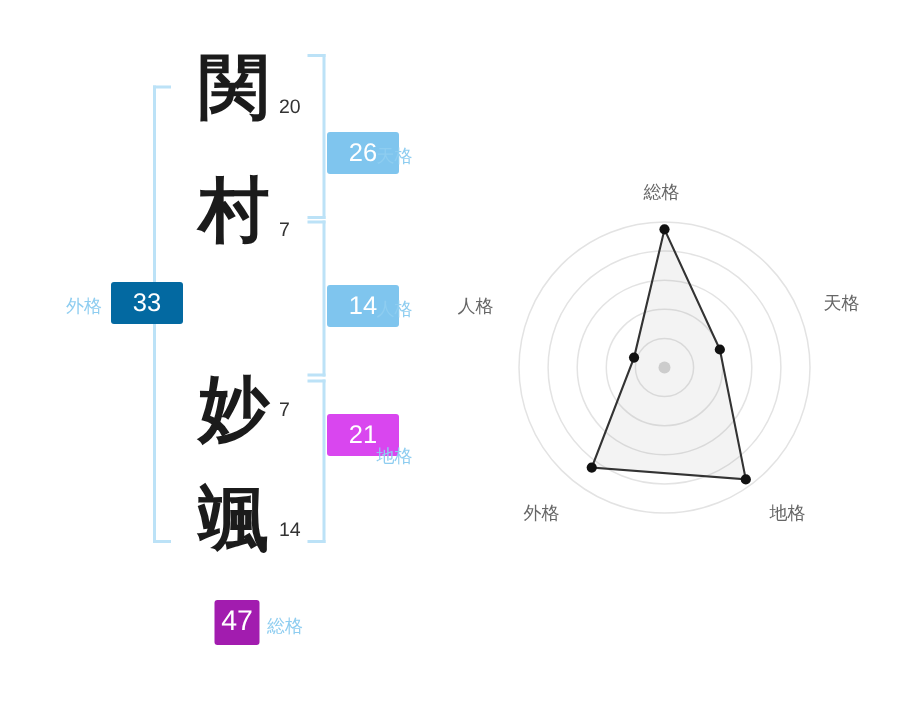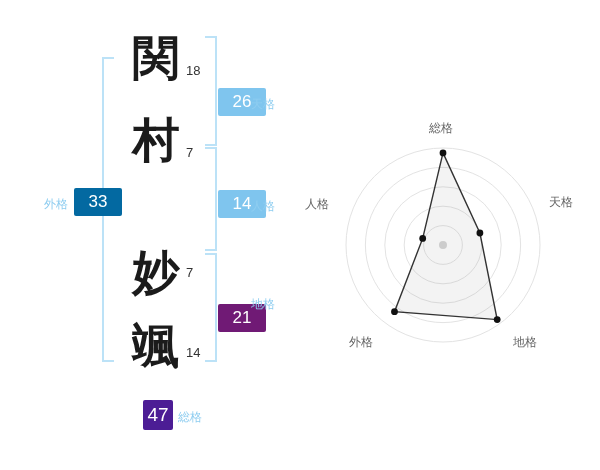--- a/index.html
+++ b/index.html
@@ -31,38 +31,38 @@
   <div class="bracket bracket-left" style="left: 102px; top: 57px; height: 301px; border-color: rgb(188, 226, 247);"></div>
   <div class="bracket bracket-right" style="left: 205px; top: 36px; height: 106px; border-color: rgb(188, 226, 247);"></div>
   <div class="bracket bracket-right" style="left: 205px; top: 147px; height: 100px; border-color: rgb(188, 226, 247);"></div>
   <div class="bracket bracket-right" style="left: 205px; top: 253px; height: 105px; border-color: rgb(188, 226, 247);"></div>
 
   <div class="kanji" style="top:32px;">関</div>
   <div class="kanji" style="top:114px;">村</div>
   <div class="kanji" style="top:246px;">妙</div>
   <div class="kanji" style="top:320px;">颯</div>
 
-  <div class="strokes" style="top:63px;">18</div>
+  <div class="strokes" style="top:63px;">20</div>
   <div class="strokes" style="top:145px;">7</div>
   <div class="strokes" style="top:265px;">7</div>
   <div class="strokes" style="top:345px;">14</div>
 
   <div class="badge" style="left: 218px; top: 88px; background: rgb(127, 197, 238);">26</div>
   <div class="badge-label" style="left: 251px; top: 96px; color: rgb(142, 205, 240);">天格</div>
 
   <div class="badge" style="left: 218px; top: 190px; background: rgb(127, 197, 238);">14</div>
   <div class="badge-label" style="left: 251px; top: 198px; color: rgb(142, 205, 240);">人格</div>
 
-  <div class="badge" style="left: 218px; top: 304px; background: #701a75;">21</div>
+  <div class="badge" style="left: 218px; top: 276px; background: #d946ef;">21</div>
   <div class="badge-label" style="left: 251px; top: 296px; color: rgb(142, 205, 240);">地格</div>
 
   <div class="badge-label" style="left: 44px; top: 196px; color: rgb(142, 205, 240);">外格</div>
   <div class="badge" style="left: 74px; top: 188px; background: #0369a1;">33</div>
 
-  <div class="badge big" style="left: 143px; top: 400px; background: #4c1d95;">47</div>
+  <div class="badge big" style="left: 143px; top: 400px; background: #a21caf;">47</div>
   <div class="badge-label" style="left: 178px; top: 409px; color: rgb(142, 205, 240);">総格</div>
 
   <div class="radar">
     <svg id="radar-svg" width="285" height="265" viewBox="0 0 285 265">
         <circle cx="140" cy="135" r="97.0" fill="none" stroke="#e3e3e3" stroke-width="1"></circle>
         <circle cx="140" cy="135" r="77.6" fill="none" stroke="#e3e3e3" stroke-width="1"></circle>
         <circle cx="140" cy="135" r="58.2" fill="none" stroke="#e3e3e3" stroke-width="1"></circle>
         <circle cx="140" cy="135" r="38.8" fill="none" stroke="#e3e3e3" stroke-width="1"></circle>
         <circle cx="140" cy="135" r="19.4" fill="none" stroke="#e3e3e3" stroke-width="1"></circle>
         <polygon points="140.0,42.9 176.9,123.0 194.2,209.6 91.5,201.7 119.7,128.4" fill="rgba(140,140,140,0.10)" stroke="#333333" stroke-width="1.4"></polygon>

